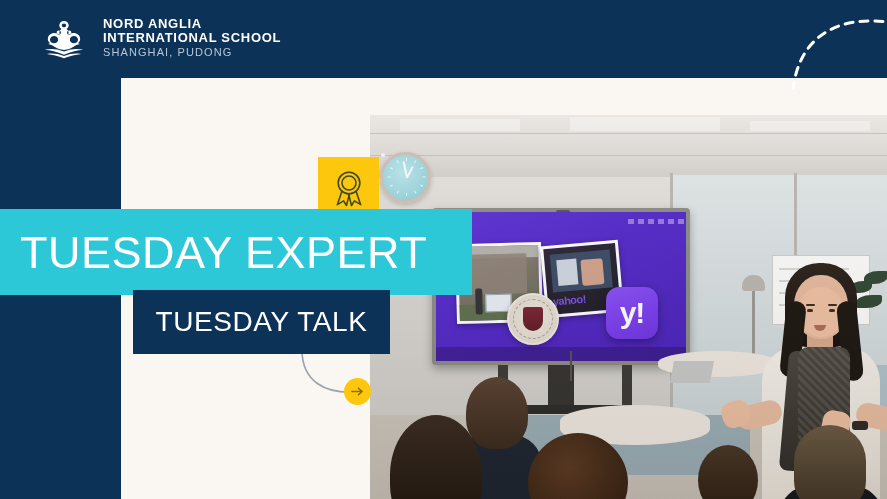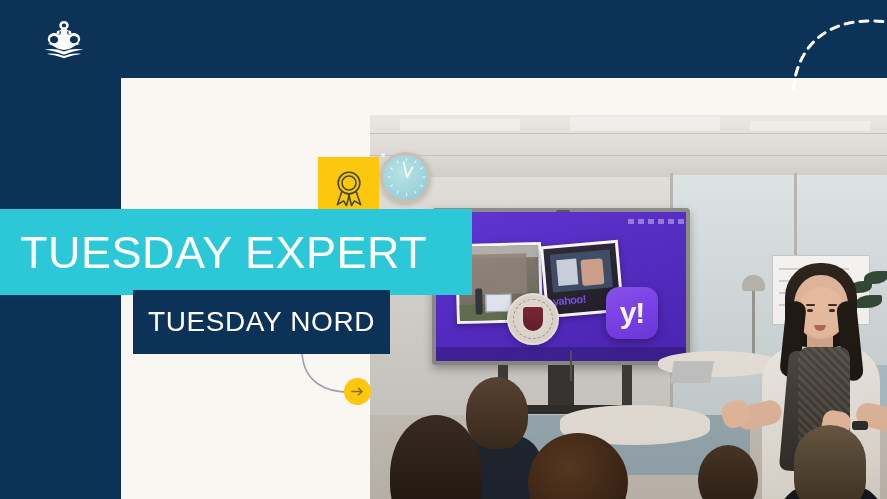--- a/index.html
+++ b/index.html
@@ -387,32 +387,37 @@
 
   <div class="teal-banner">
     <h1>TUESDAY EXPERT</h1>
   </div>
 
   <svg class="connector" viewBox="0 0 90 60">
     <path d="M2 2 C 2 34, 26 46, 56 44" fill="none" stroke="#9aa3ad" stroke-width="1.6" stroke-linecap="round"></path>
   </svg>
 
   <div class="navy-box">
-    <h2>TUESDAY NORD</h2>
+    <h2>TUESDAY TALK</h2>
   </div>
 
   <div class="arrow-dot">
     <svg viewBox="0 0 16 16">
       <path d="M2 8 H12.5 M9 4.5 L13 8 L9 11.5" fill="none" stroke="#8a6b00" stroke-width="1.5" stroke-linecap="round" stroke-linejoin="round"></path>
     </svg>
   </div>
 
   <div class="logo">
     <svg class="logo-mark" viewBox="0 0 64 54">
       <g fill="#ffffff">
         <path d="M32 6 c-3.4 0-5.8 2.4-5.8 5.4 0 2 1.1 3.6 2.7 4.5 -1.5 1-2.5 2.6-2.5 4.6 0 1.3.4 2.4 1.1 3.3 -2-1.5-4.6-2.9-7.2-2.9 -4.6 0-8.2 3.2-8.2 7.3 0 2.3 1.2 4.2 3 5.3 -.9.2-1.8.5-2.6 1 2.9.5 5.6 1.7 7.6 3.2 .1.1.2.1.3.2 3.2 2.3 7.4 3.8 11.6 3.8 4.2 0 8.4-1.5 11.6-3.8 .1-.1.2-.1.3-.2 2-1.5 4.7-2.7 7.6-3.2 -.8-.5-1.7-.8-2.6-1 1.8-1.1 3-3 3-5.3 0-4.1-3.6-7.3-8.2-7.3 -2.6 0-5.2 1.4-7.2 2.9 .7-.9 1.1-2 1.1-3.3 0-2-1-3.6-2.5-4.6 1.6-.9 2.7-2.5 2.7-4.5C37.8 8.4 35.4 6 32 6z M32 9.2c1.6 0 2.7 1 2.7 2.3 0 1.3-1.1 2.3-2.7 2.3 -1.6 0-2.7-1-2.7-2.3C29.3 10.2 30.4 9.2 32 9.2z M25.6 17.9c1.5 0 2.6 1.1 2.6 2.5 0 1.4-1.1 2.5-2.6 2.5 -1.5 0-2.6-1.1-2.6-2.5C23 19 24.1 17.9 25.6 17.9z M38.4 17.9c1.5 0 2.6 1.1 2.6 2.5 0 1.4-1.1 2.5-2.6 2.5 -1.5 0-2.6-1.1-2.6-2.5C35.8 19 36.9 17.9 38.4 17.9z M19.8 24.6c2.8 0 5 2 5 4.4 0 2.4-2.2 4.4-5 4.4 -2.8 0-5-2-5-4.4C14.8 26.6 17 24.6 19.8 24.6z M44.2 24.6c2.8 0 5 2 5 4.4 0 2.4-2.2 4.4-5 4.4 -2.8 0-5-2-5-4.4C39.2 26.6 41.4 24.6 44.2 24.6z"></path>
         <path d="M8 41.5 c7.5-1.6 15.6-1.1 24 2.2 8.4-3.3 16.5-3.8 24-2.2 -7.3.6-15.2 2.2-24 6 -8.8-3.8-16.7-5.4-24-6z"></path>
         <path d="M11 46.6 c6.8-1 13.9-.2 21 2.7 7.1-2.9 14.2-3.7 21-2.7 -6.6.9-13.6 2.3-21 5.2 -7.4-2.9-14.4-4.3-21-5.2z"></path>
       </g>
     </svg>
+    <div class="logo-text">
+      <div class="logo-l1">NORD ANGLIA</div>
+      <div class="logo-l2">INTERNATIONAL SCHOOL</div>
+      <div class="logo-l3">SHANGHAI, PUDONG</div>
+    </div>
   </div>
 
 </div>
 
 </body></html>

